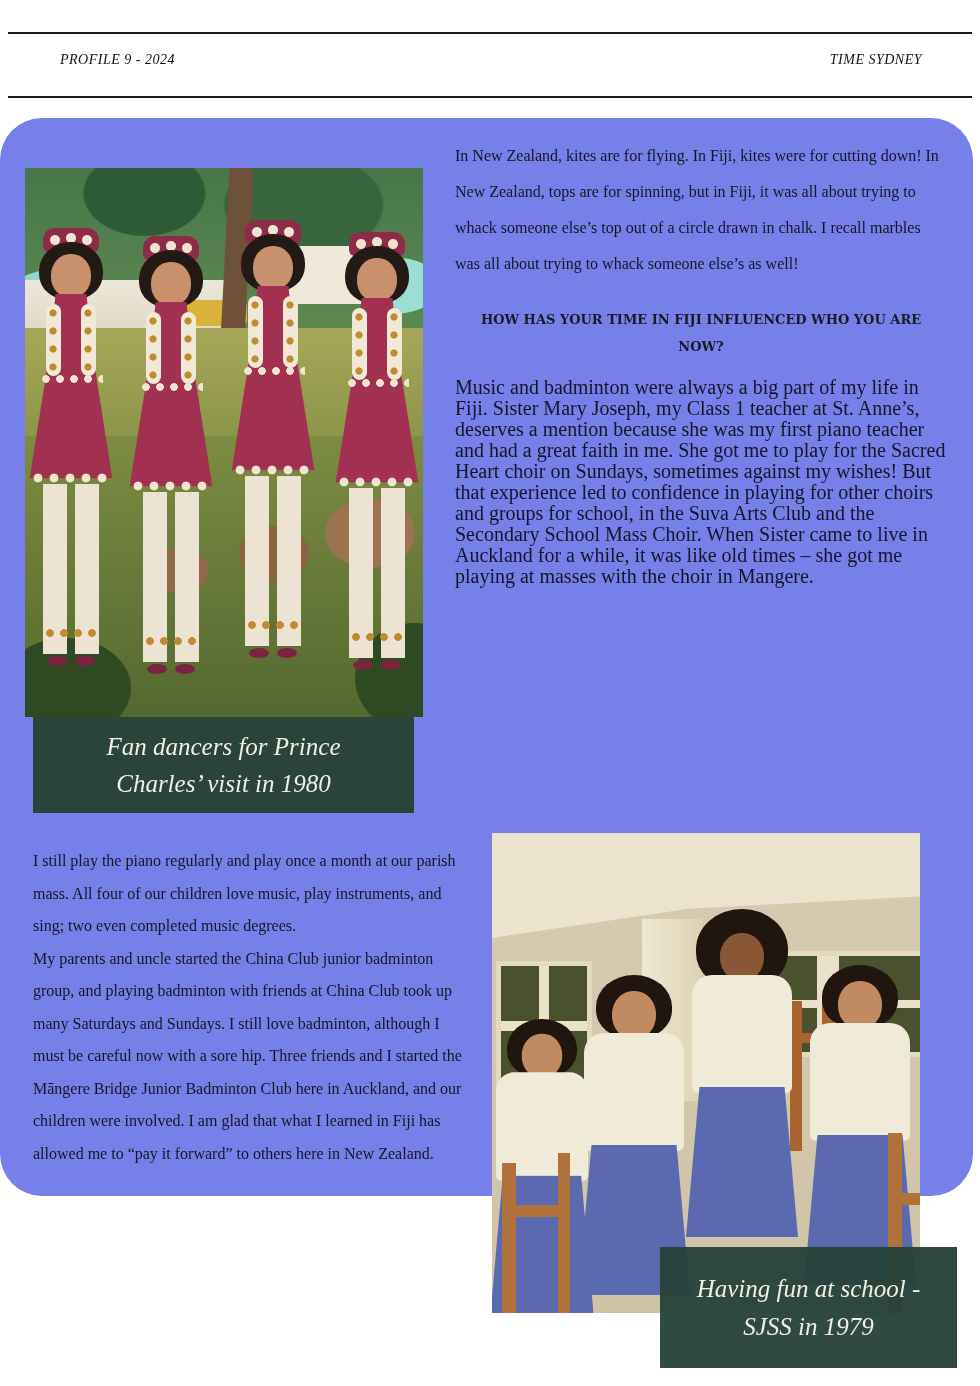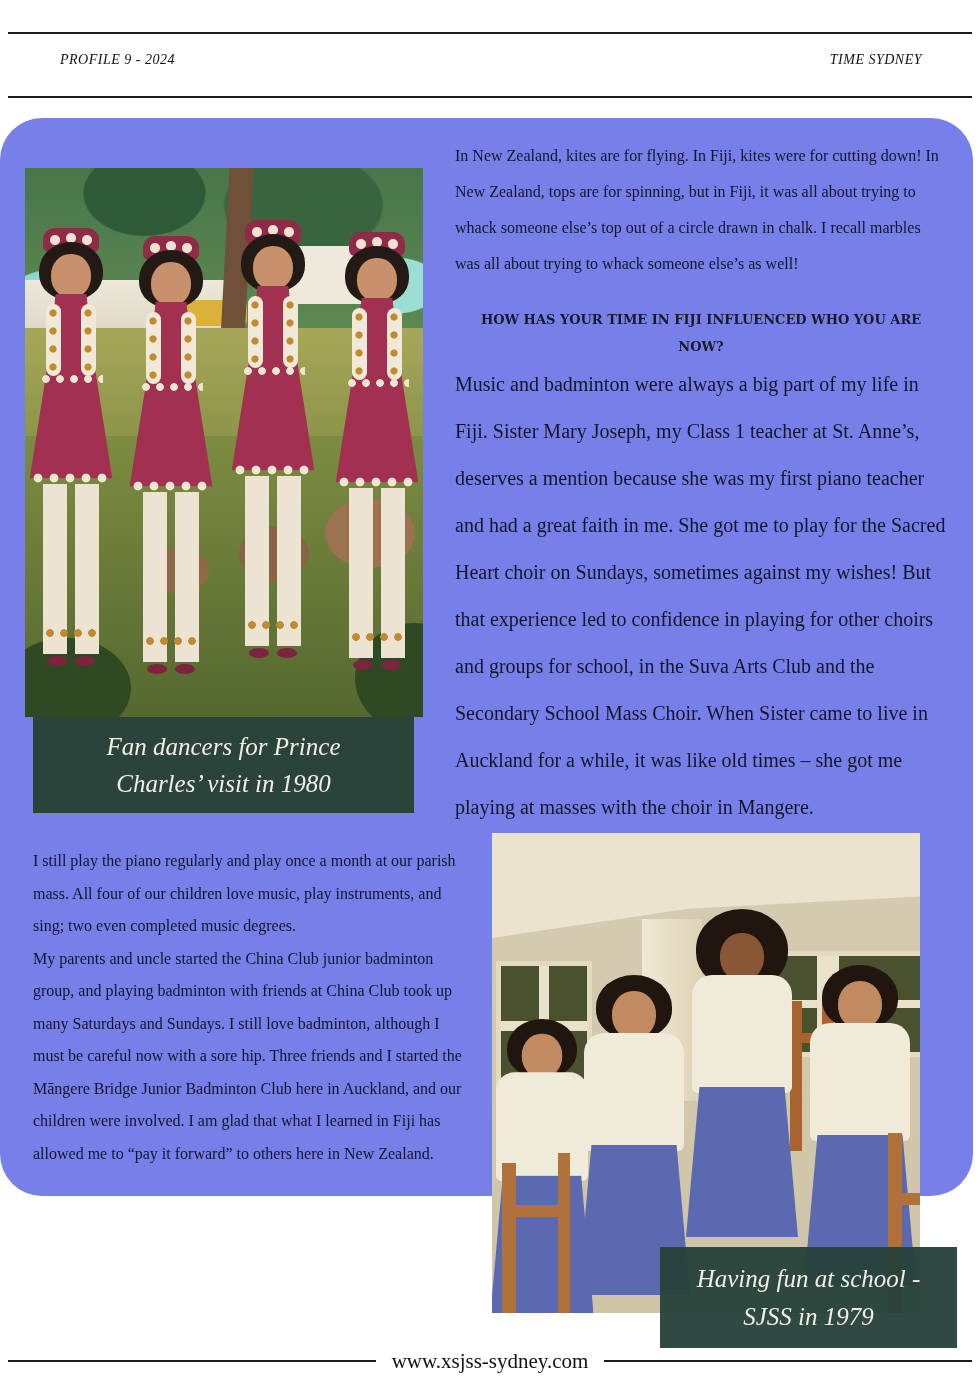--- a/index.html
+++ b/index.html
@@ -59,29 +59,29 @@
     background-image:radial-gradient(circle 3.5px at 7px 5px,#c08a2e 3.5px,transparent 4.2px);
     background-size:14px 11px;background-repeat:repeat-x;}
   .d-shoe{top:428px;width:20px;height:10px;background:#7c2340;border-radius:50%;}
   .d-shoe.sl{left:26px;} .d-shoe.sr{left:54px;}
 
   .capBox{position:absolute;background:#2A443C;color:#f2eee3;font-style:italic;
     display:flex;align-items:center;justify-content:center;text-align:center;
     font-size:25px;line-height:1.5;}
   .cap1{left:33px;top:717px;width:381px;height:96px;}
   .cap1 .capText{max-width:310px;}
-  .cap2{left:660px;top:1247px;width:297px;height:101px;background:rgba(40,66,58,.96);}
+  .cap2{left:660px;top:1247px;width:297px;height:121px;background:rgba(40,66,58,.96);}
   .cap2 .capText{max-width:256px;}
 
   
   .colR{position:absolute;left:455px;top:138px;width:492px;}
   .intro{font-size:16px;line-height:36px;}
   .qhead{margin:24px auto 0 auto;max-width:462px;text-align:center;
     font-family:"DejaVu Serif",serif;font-weight:bold;font-size:13px;line-height:27px;color:#191927;}
-  .answer{margin-top:1px;font-size:20px;line-height:47px;}
+  .answer{margin-top:17px;font-size:20px;line-height:21px;}
 
   .colL{position:absolute;left:33px;top:845px;width:432px;font-size:16px;line-height:32.5px;white-space:pre-line;}
 
   
   .photoR{position:absolute;left:492px;top:833px;width:428px;height:480px;overflow:hidden;
     background:linear-gradient(#d6ccb2,#cfc3a6);}
   .ceilingR{left:0;top:0;width:100%;height:122px;background:#ebe3cd;
     clip-path:polygon(0 0,100% 0,100% 52%,46% 62%,0 86%);}
   .pillarR{left:150px;top:86px;width:60px;height:182px;background:linear-gradient(90deg,#efe8d4,#ddd2b5);}
   .winBox{border:5px solid #e3dabf;background:
@@ -241,19 +241,14 @@
     <div class="chairBar" style="left:66px;top:320px;width:12px;height:160px;"></div>
     <div class="chairBar" style="left:10px;top:372px;width:68px;height:12px;"></div>
     <div class="chairBar" style="left:396px;top:300px;width:14px;height:180px;"></div>
     <div class="chairBar" style="left:396px;top:360px;width:32px;height:12px;"></div>
   </div>
 
   <div class="capBox cap2">
     <span class="capText">Having fun at school - SJSS in 1979</span>
   </div>
 
-  <div class="footer">
-    <div class="fline"></div>
-    <span>www.xsjss-sydney.com</span>
-    <div class="fline"></div>
-  </div>
 
 </div>
 
 </body></html>

